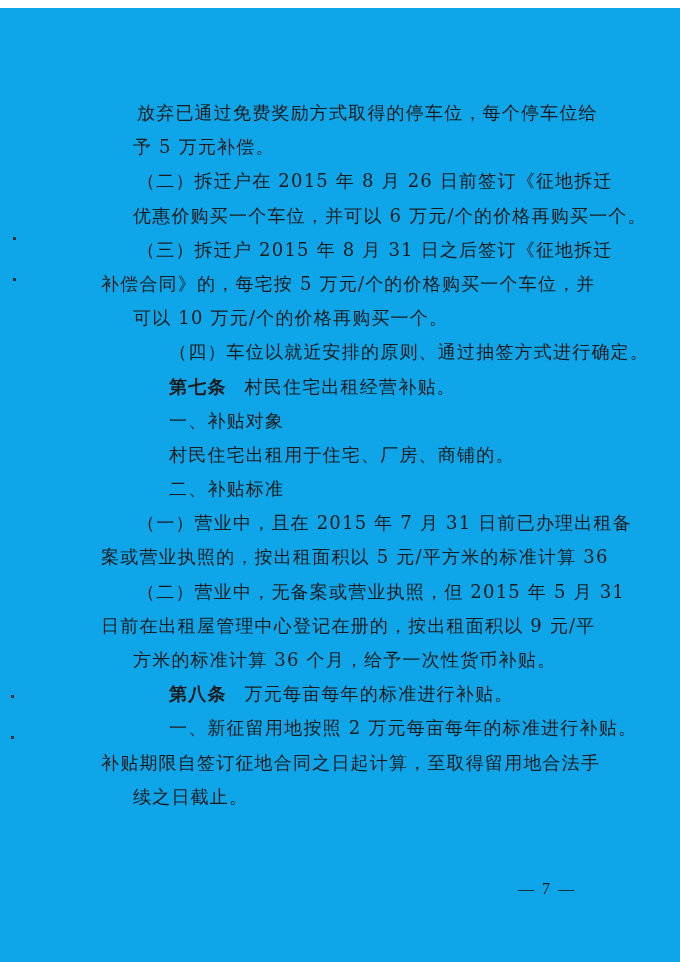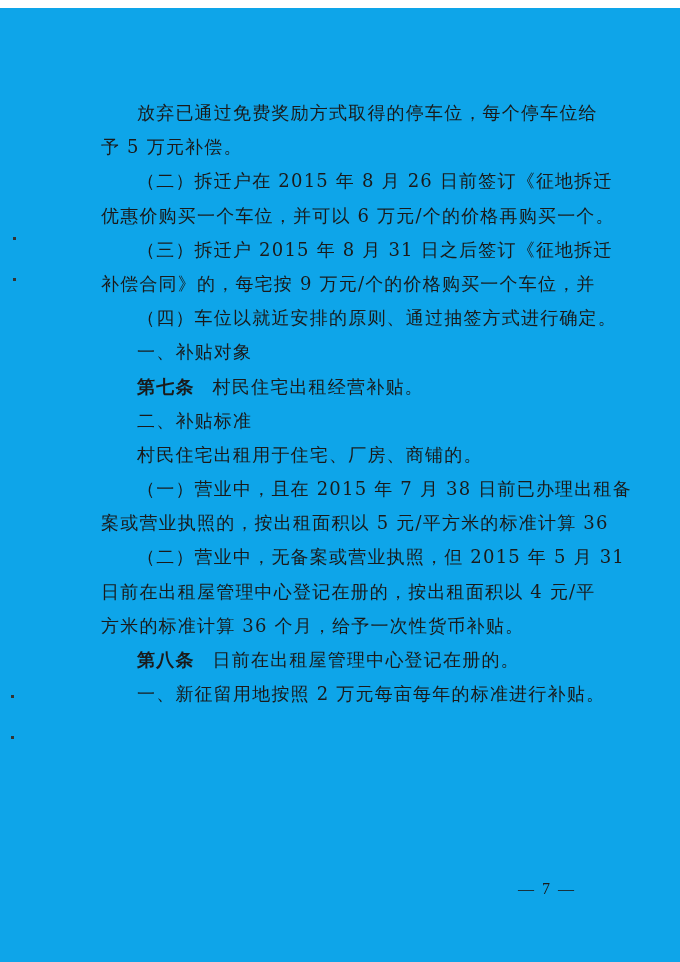--- a/index.html
+++ b/index.html
@@ -6,21 +6,21 @@
   body {
     width: 680px; height: 962px; background: #ffffff; position: relative; overflow: hidden;
     font-family: "DejaVu Serif", "Liberation Serif", serif; color: #1a1a1a;
   }
   .page { position: absolute; left: 0; top: 8px; width: 680px; height: 962px; background: #0ea5e9; }
   .body-text { position: absolute; left: 101px; top: 88px; width: 483px; }
   .line {
     height: 34.2px; line-height: 34.2px; font-size: 18px; white-space: nowrap;
     letter-spacing: 1.2px; text-align: justify; text-align-last: justify;
   }
-  .line.last { text-align-last: left; }
+  .line.last { text-align-last: left; margin-left: 32px; }
   .line.indent { padding-left: 36px; }
   .bold { font-weight: bold; font-family: "DejaVu Sans", "Liberation Sans", sans-serif; }
   .gap { display: inline-block; width: 18px; }
   .page-number {
     position: absolute; left: 518px; top: 872px; font-size: 16px; letter-spacing: 2px;
     font-family: "Liberation Serif", serif;
   }
   .dot { position: absolute; width: 3px; height: 3px; background: #333; }
 </style>
 </head>
@@ -31,29 +31,32 @@
   <div class="dot" style="left:13px;top:270px;"></div>
   <div class="dot" style="left:11px;top:687px;"></div>
   <div class="dot" style="left:11px;top:728px;"></div>
 
   <div class="body-text" id="body-text">
       <div class="line indent"><span>放弃已通过免费奖励方式取得的停车位，每个停车位给</span></div>
       <div class="line last"><span>予 5 万元补偿。</span></div>
       <div class="line indent"><span>（二）拆迁户在 2015 年 8 月 26 日前签订《征地拆迁</span></div>
       <div class="line last"><span>优惠价购买一个车位，并可以 6 万元/个的价格再购买一个。</span></div>
       <div class="line indent"><span>（三）拆迁户 2015 年 8 月 31 日之后签订《征地拆迁</span></div>
-      <div class="line"><span>补偿合同》的，每宅按 9 万元/个的价格购买一个车位，并</span></div>
+      <div class="line"><span>补偿合同》的，每宅按 5 万元/个的价格购买一个车位，并</span></div>
+      <div class="line last"><span>可以 10 万元/个的价格再购买一个。</span></div>
       <div class="line indent last"><span>（四）车位以就近安排的原则、通过抽签方式进行确定。</span></div>
+      <div class="line indent last"><span class="bold">第七条</span><span class="gap"></span><span>村民住宅出租经营补贴。</span></div>
       <div class="line indent last"><span>一、补贴对象</span></div>
-      <div class="line indent last"><span class="bold">第七条</span><span class="gap"></span><span>村民住宅出租经营补贴。</span></div>
+      <div class="line indent last"><span>村民住宅出租用于住宅、厂房、商铺的。</span></div>
       <div class="line indent last"><span>二、补贴标准</span></div>
-      <div class="line indent last"><span>村民住宅出租用于住宅、厂房、商铺的。</span></div>
-      <div class="line indent"><span>（一）营业中，且在 2015 年 7 月 38 日前已办理出租备</span></div>
+      <div class="line indent"><span>（一）营业中，且在 2015 年 7 月 31 日前已办理出租备</span></div>
       <div class="line"><span>案或营业执照的，按出租面积以 5 元/平方米的标准计算 36</span></div>
       <div class="line indent"><span>（二）营业中，无备案或营业执照，但 2015 年 5 月 31</span></div>
-      <div class="line"><span>日前在出租屋管理中心登记在册的，按出租面积以 4 元/平</span></div>
+      <div class="line"><span>日前在出租屋管理中心登记在册的，按出租面积以 9 元/平</span></div>
       <div class="line last"><span>方米的标准计算 36 个月，给予一次性货币补贴。</span></div>
-      <div class="line indent last"><span class="bold">第八条</span><span class="gap"></span><span>日前在出租屋管理中心登记在册的。</span></div>
+      <div class="line indent last"><span class="bold">第八条</span><span class="gap"></span><span>万元每亩每年的标准进行补贴。</span></div>
       <div class="line indent last"><span>一、新征留用地按照 2 万元每亩每年的标准进行补贴。</span></div>
+      <div class="line"><span>补贴期限自签订征地合同之日起计算，至取得留用地合法手</span></div>
+      <div class="line last"><span>续之日截止。</span></div>
     </div>
 
   <div class="page-number">— 7 —</div>
 </div>
 
 </body></html>

